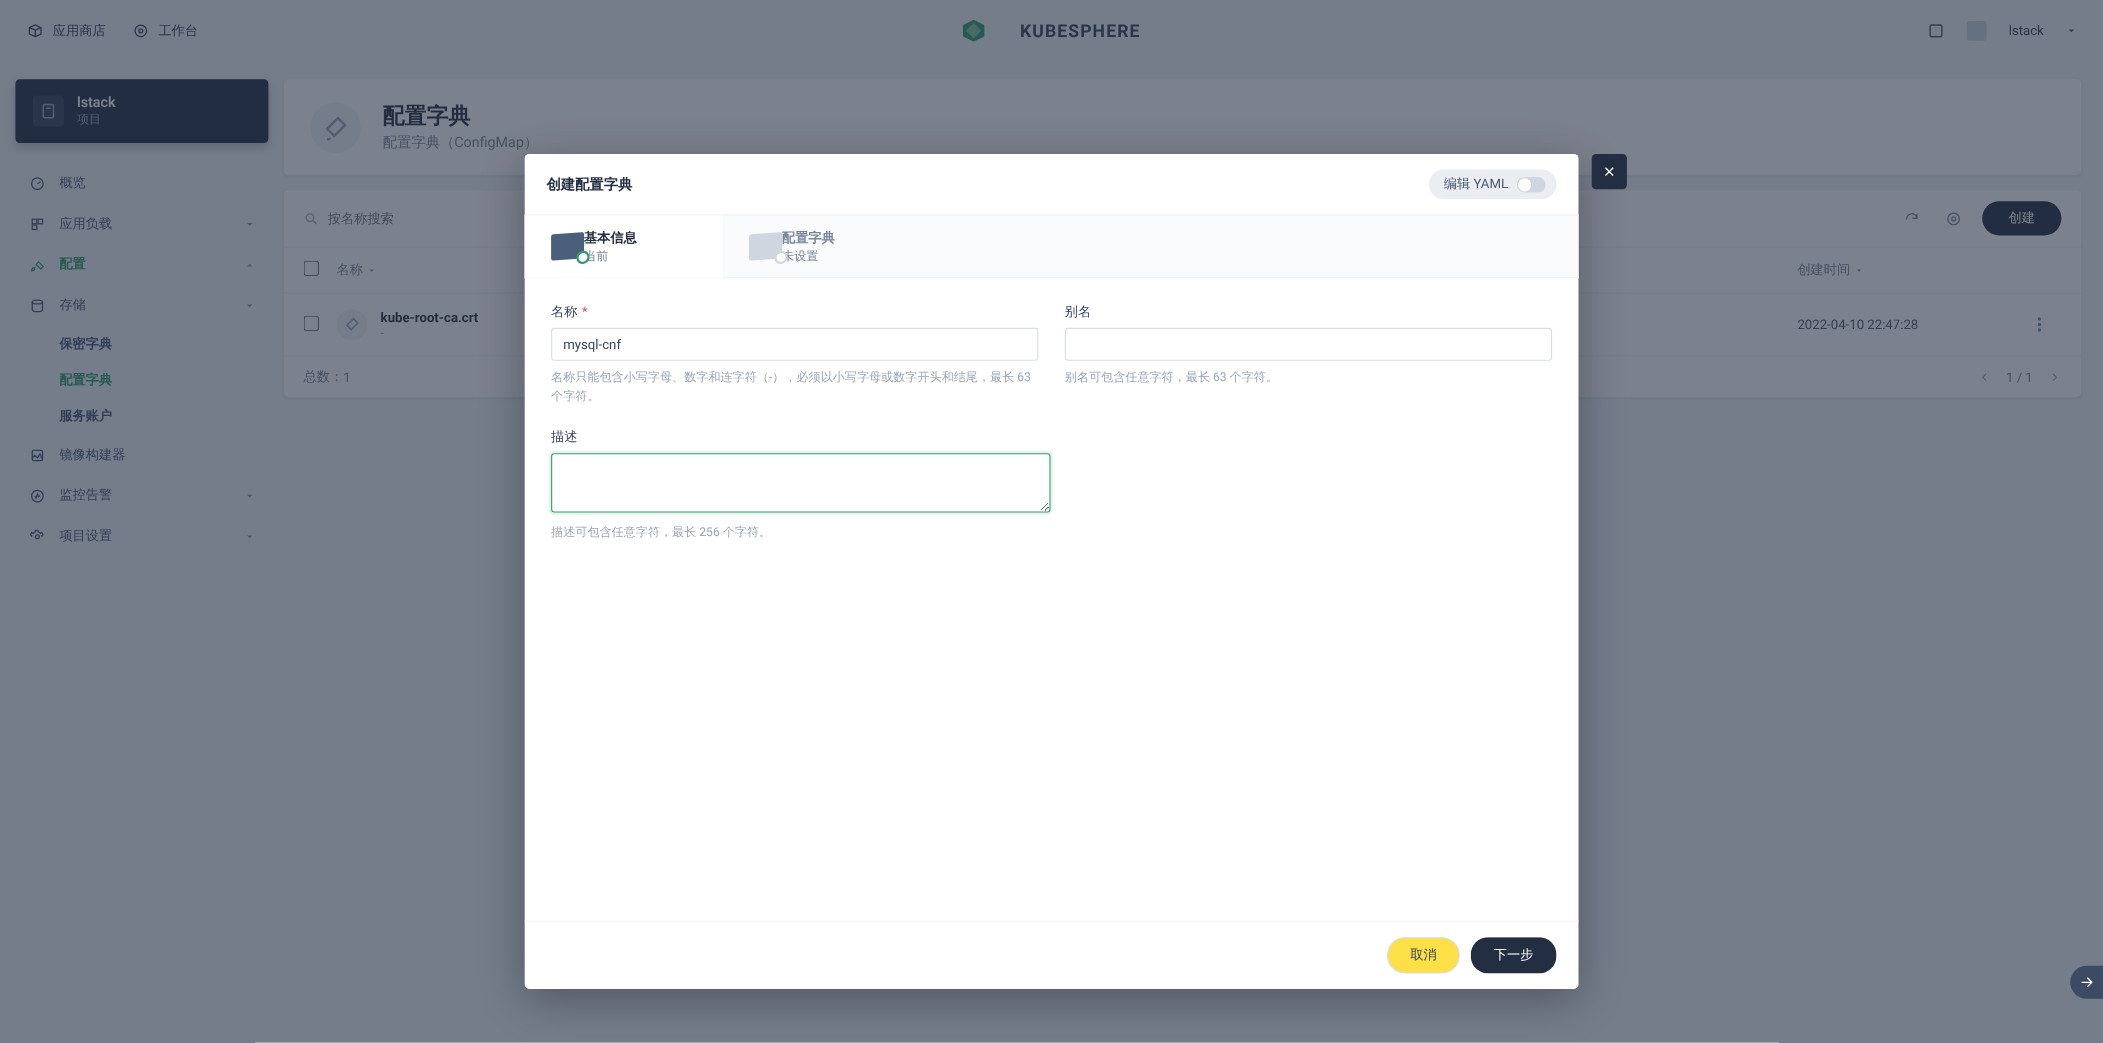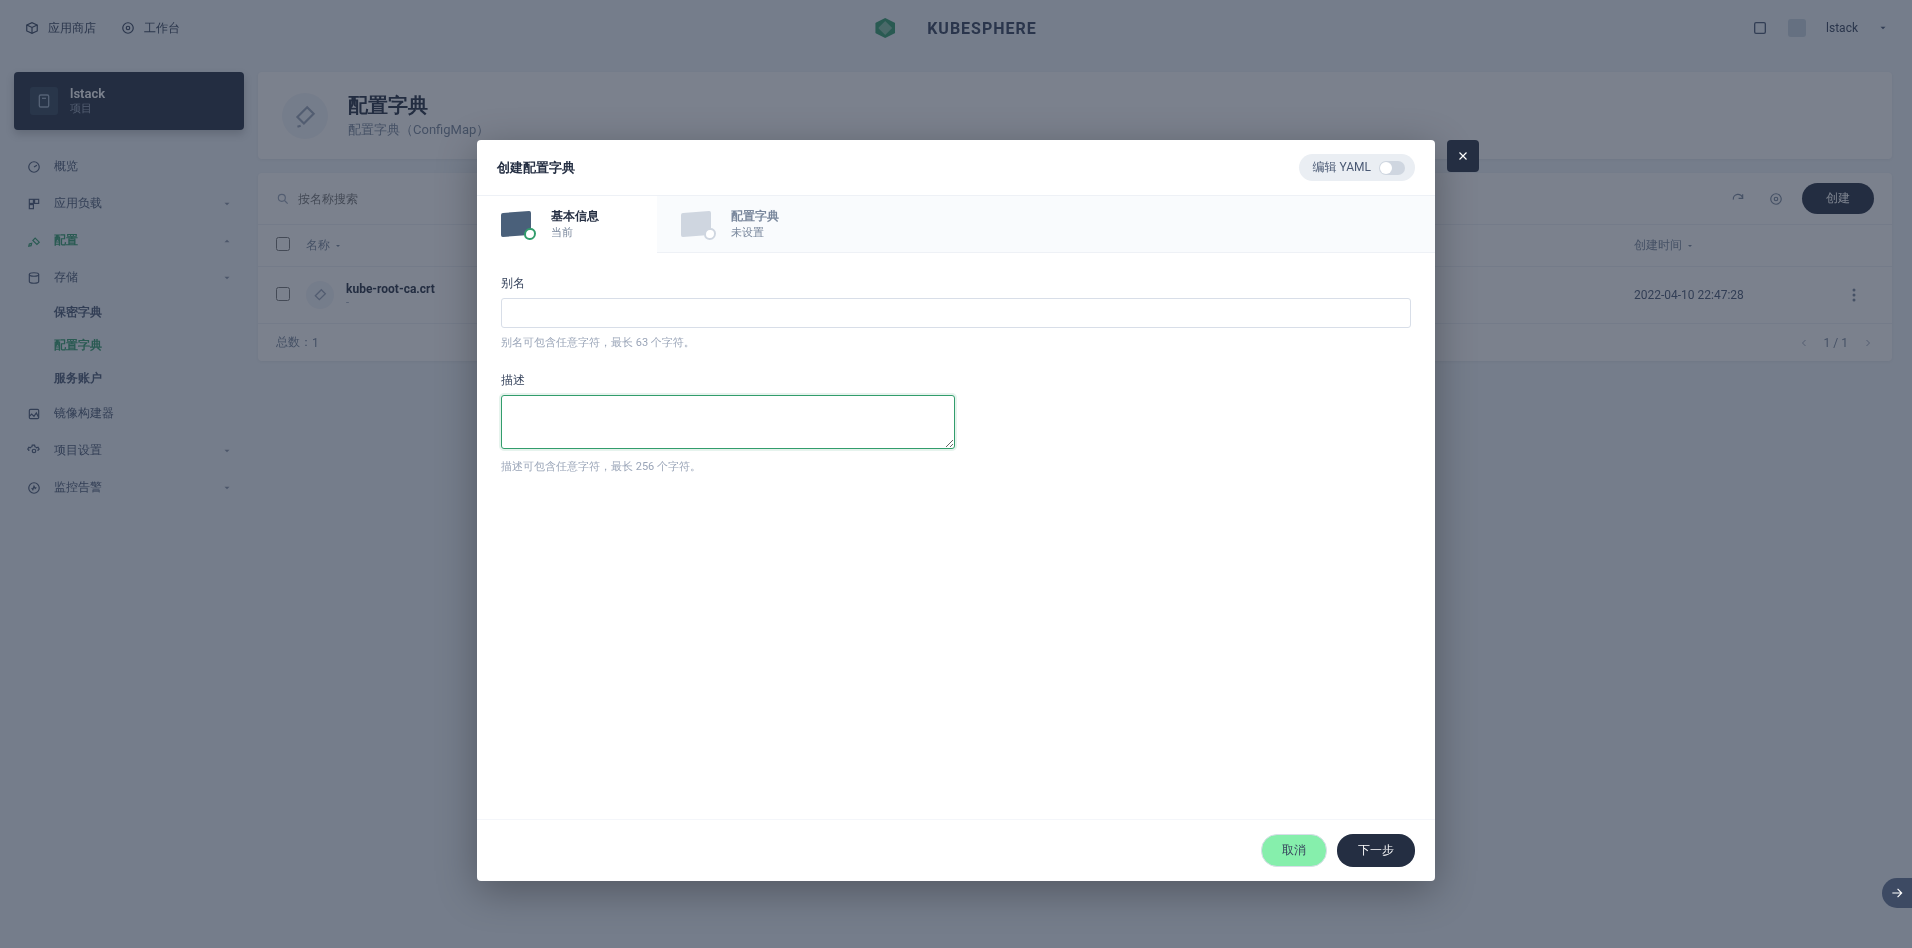--- a/index.html
+++ b/index.html
@@ -70,42 +70,42 @@
   
   .overlay { position: absolute; inset: 0; background: rgba(35, 45, 65, 0.6); display: flex; align-items: flex-start; justify-content: center; padding-top: 140px; }
   .modal { width: 958px; background: #fff; border-radius: 4px; box-shadow: 0 10px 40px rgba(0,0,0,.3); position: relative; }
   .modal-close { position: absolute; right: -44px; top: 0; width: 32px; height: 32px; border-radius: 4px; background: #242e42; color: #fff; display: flex; align-items: center; justify-content: center; cursor: pointer; font-size: 14px; }
   .modal-header { display: flex; align-items: center; padding: 14px 20px; }
   .modal-title { font-size: 13px; font-weight: 700; color: #242e42; }
   .yaml-toggle { margin-left: auto; display: flex; align-items: center; gap: 8px; background: #eaeef3; border-radius: 16px; padding: 5px 10px 5px 14px; font-size: 12px; color: #4a5974; cursor: pointer; }
   .toggle-track { width: 26px; height: 14px; background: #cfd6e0; border-radius: 8px; position: relative; }
   .toggle-thumb { position: absolute; left: 1px; top: 1px; width: 12px; height: 12px; background: #fff; border-radius: 50%; }
   .tab-bar { display: flex; border-top: 1px solid #eef1f6; border-bottom: 1px solid #eef1f6; background: #f9fbfd; }
-  .tab { display: flex; align-items: center; gap: 20px; padding: 12px 24px; cursor: pointer; position: relative; min-width: 180px; }
+  .tab { display: flex; align-items: center; gap: 0; padding: 12px 24px; cursor: pointer; position: relative; min-width: 180px; }
   .tab.active { background: #fff; }
   .tab.active::after{ content:""; position:absolute; left:0; right:0; bottom:-1px; height:1px; background:#fff; }
   .tab .tab-icn { width: 30px; height: 24px; background: #4a607a; transform: skewY(-4deg); border-radius: 2px; position: relative; }
   .tab.inactive .tab-icn { background: #cfd6e0; }
   .tab .tab-icn .badge { position:absolute; right:-5px; bottom:-5px; width:12px; height:12px; border-radius:50%; border:2px solid #329d6c; background:#fff; }
   .tab.inactive .tab-icn .badge { border-color:#cfd6e0; }
   .tab-title { font-size: 12px; font-weight: 700; color: #242e42; }
   .tab.inactive .tab-title { color: #79879c; }
   .tab-sub { font-size: 11px; color: #79879c; }
   .modal-body { padding: 22px 24px 14px; }
   .form-row { display: flex; gap: 24px; margin-bottom: 20px; }
   .form-group { flex: 1; }
   .form-group.half { max-width: 454px; }
   .form-label { font-size: 12px; color: #36435c; margin-bottom: 6px; display: block; }
   .form-label .req { color: #d9534f; margin-left: 4px; }
   .form-input, .form-textarea { width: 100%; border: 1px solid #d8dee8; border-radius: 3px; padding: 7px 10px; font-size: 12px; color: #36435c; outline: none; font-family: inherit; }
   .form-textarea { height: 54px; resize: vertical; border-color: #329d6c; box-shadow: 0 0 0 2px rgba(50,157,108,.12); }
   .form-hint { font-size: 11px; color: #9aa5b8; margin-top: 6px; line-height: 1.6; }
   .modal-footer { padding: 14px 20px; display: flex; justify-content: flex-end; gap: 10px; border-top: 1px solid #f4f6fa; }
   .btn { border-radius: 16px; padding: 7px 20px; font-size: 12px; cursor: pointer; border: 1px solid transparent; }
-  .btn-default { background: #86efac; border-color: #d8dee8; color: #36435c; }
+  .btn-default { background: #fde047; border-color: #d8dee8; color: #36435c; }
   .btn-primary { background: #242e42; color: #fff; }
   .modal-spacer { height: 310px; }
 
   
   .help-bubble { position: absolute; right: 0; bottom: 40px; width: 30px; height: 30px; background: #3d4a63; border-top-left-radius: 15px; border-bottom-left-radius: 15px; display:flex; align-items:center; justify-content:center; color:#fff; font-size:14px; }
 
   svg { display:block; }
 </style>
 </head>
 <body>
@@ -228,39 +228,39 @@
           <svg width="14" height="14" viewBox="0 0 24 24" fill="none" stroke="currentColor" stroke-width="2">
             <rect x="4" y="4" width="16" height="16" rx="2"></rect>
             <path d="M4 16l4-4 4 4 4-6 4 8"></path>
           </svg>
         </span>
       <span>镜像构建器</span>
     </div>
     <div class="nav-item">
       <span class="icn">
           <svg width="14" height="14" viewBox="0 0 24 24" fill="none" stroke="currentColor" stroke-width="2">
+            <circle cx="12" cy="12" r="9"></circle>
+            <path d="M8 12l2 3 2-6 2 4 2-2"></path>
+          </svg>
+        </span>
+      <span>监控告警</span>
+      <span class="chev">
+          <svg width="10" height="10" viewBox="0 0 24 24" fill="currentColor">
+            <path d="M6 9l6 6 6-6z"></path>
+          </svg>
+        </span>
+    </div>
+    <div class="nav-item">
+      <span class="icn">
+          <svg width="14" height="14" viewBox="0 0 24 24" fill="none" stroke="currentColor" stroke-width="2">
             <circle cx="12" cy="12" r="3"></circle>
             <path d="M19 12a7 7 0 0 0-.2-1.7l2-1.5-2-3.4-2.3 1a7 7 0 0 0-2.9-1.7L13 2h-4l-.6 2.7A7 7 0 0 0 5.5 6.4l-2.3-1-2 3.4 2 1.5A7 7 0 0 0 3 12"></path>
           </svg>
         </span>
       <span>项目设置</span>
-      <span class="chev">
-          <svg width="10" height="10" viewBox="0 0 24 24" fill="currentColor">
-            <path d="M6 9l6 6 6-6z"></path>
-          </svg>
-        </span>
-    </div>
-    <div class="nav-item">
-      <span class="icn">
-          <svg width="14" height="14" viewBox="0 0 24 24" fill="none" stroke="currentColor" stroke-width="2">
-            <circle cx="12" cy="12" r="9"></circle>
-            <path d="M8 12l2 3 2-6 2 4 2-2"></path>
-          </svg>
-        </span>
-      <span>监控告警</span>
       <span class="chev">
           <svg width="10" height="10" viewBox="0 0 24 24" fill="currentColor">
             <path d="M6 9l6 6 6-6z"></path>
           </svg>
         </span>
     </div>
   </div>
 </div>
 
 <div class="main">
@@ -394,20 +394,27 @@
           </div>
         <div>
           <div class="tab-title">配置字典</div>
           <div class="tab-sub">未设置</div>
         </div>
       </div>
     </div>
     <div class="modal-body">
       <div class="form-row">
         <div class="form-group">
+          <label class="form-label">
+            <span>名称</span><span class="req">*</span>
+          </label>
+          <input class="form-input" value="mysql-cnf" style="">
+          <div class="form-hint">名称只能包含小写字母、数字和连字符（-），必须以小写字母或数字开头和结尾，最长 63 个字符。</div>
+        </div>
+        <div class="form-group">
           <label class="form-label">别名</label>
           <input class="form-input" style="">
           <div class="form-hint">别名可包含任意字符，最长 63 个字符。</div>
         </div>
       </div>
       <div class="form-row">
         <div class="form-group half">
           <label class="form-label">描述</label>
           <textarea class="form-textarea" style=""></textarea>
           <div class="form-hint">描述可包含任意字符，最长 256 个字符。</div>

